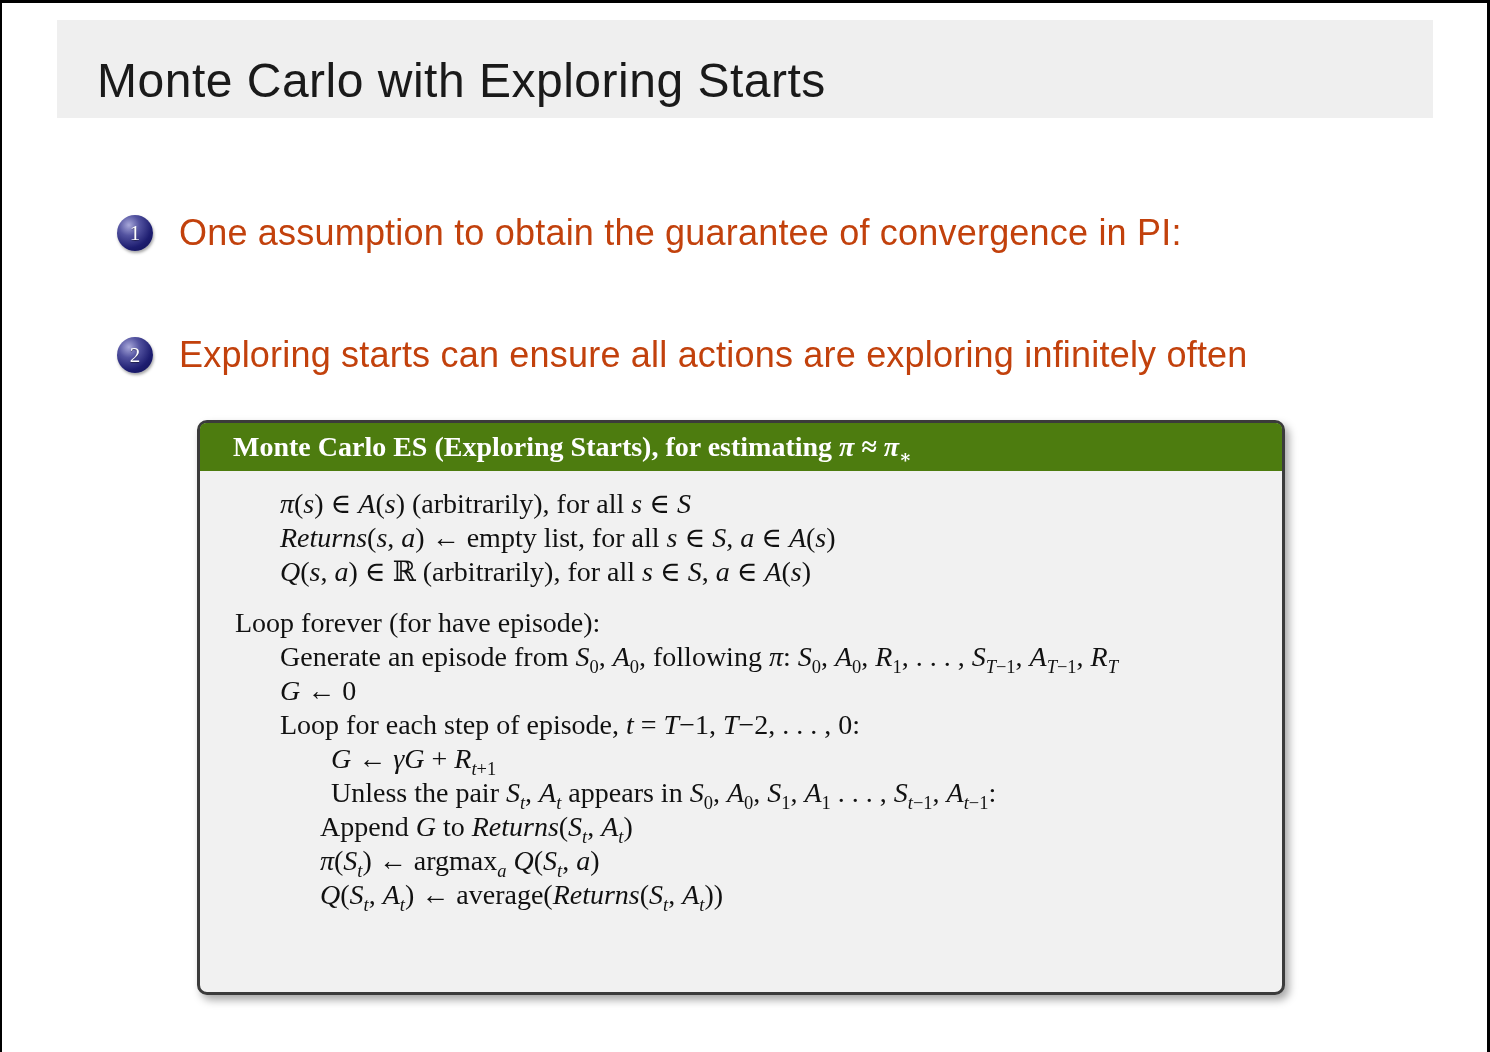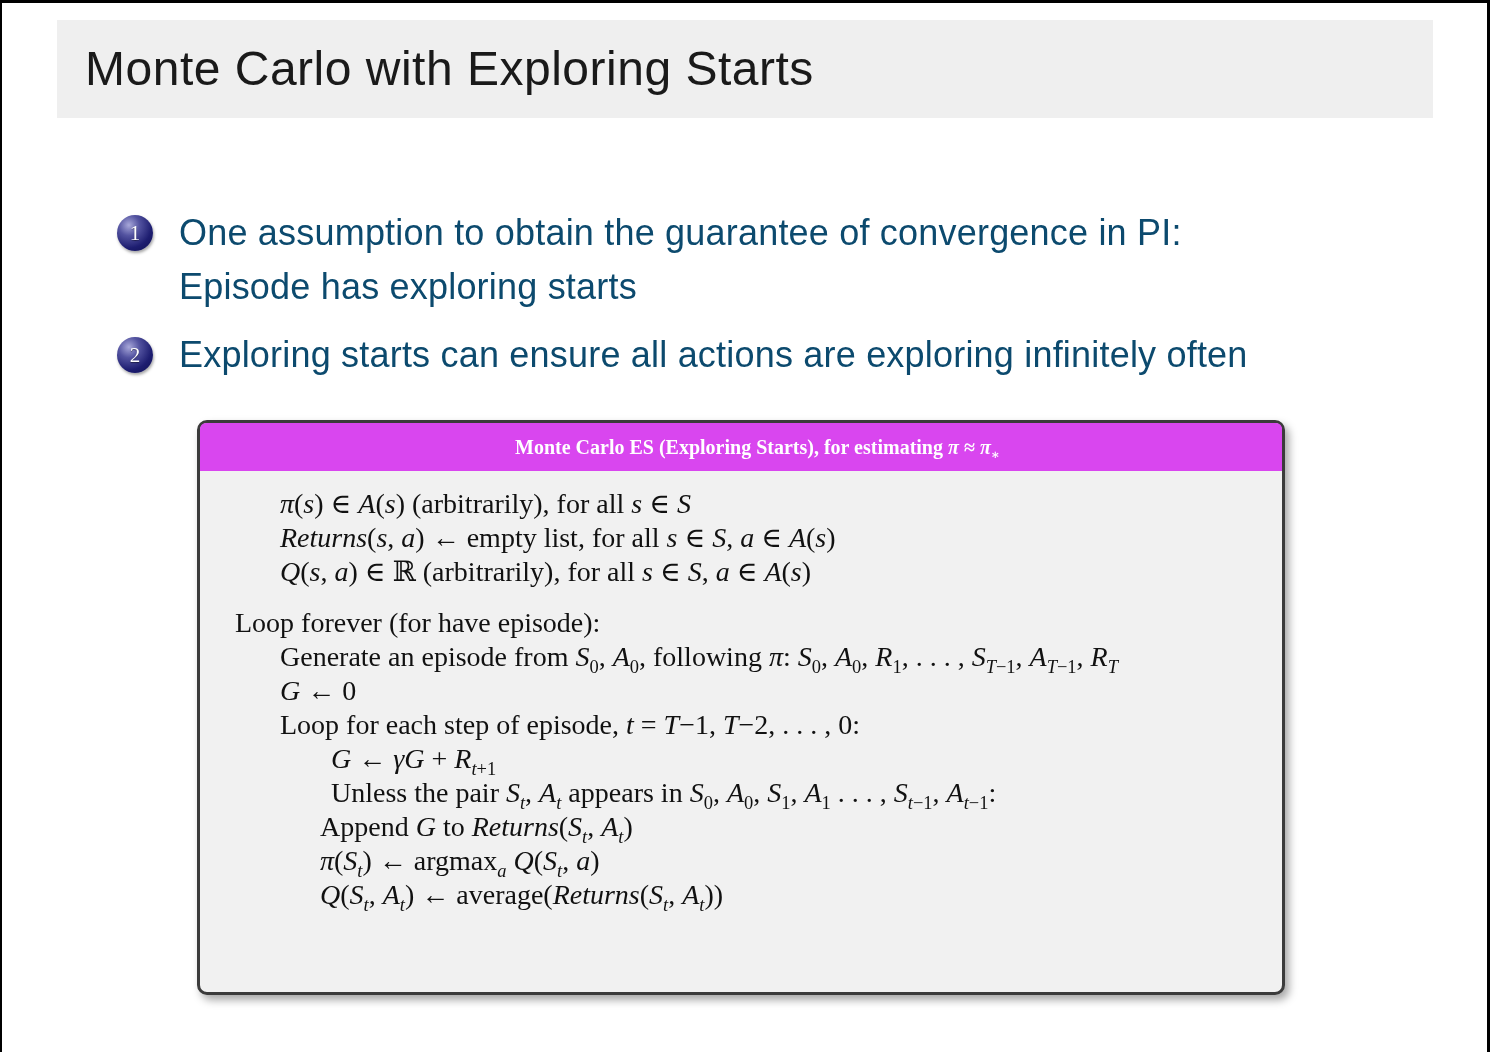--- a/index.html
+++ b/index.html
@@ -19,21 +19,21 @@
     pointer-events: none;
   }
   
   .title-bar {
     position: absolute;
     left: 57px; top: 20px;
     width: 1376px; height: 98px;
     background: #efefef;
   }
   .title-bar .slide-title {
-    margin: 0;
+    margin: 12px;
     padding-left: 28px;
     font-size: 48px;
     font-weight: normal;
     line-height: 98px;
     color: #1a1a1a;
     letter-spacing: 0.5px;
     white-space: nowrap;
   }
   
   .bullet {
@@ -54,47 +54,46 @@
     color: #ffffff;
     font-size: 21px;
     font-family: "Liberation Serif", serif;
     display: flex; align-items: center; justify-content: center;
     box-shadow: 1px 2px 3px rgba(0,0,0,0.35);
     text-shadow: 0 1px 1px rgba(0,0,0,0.45);
   }
   .bullet-text {
     font-size: 36px;
     line-height: 54px;
-    color: #0c4a6e;
+    color: #c2410c;
     letter-spacing: 0.2px;
     white-space: nowrap;
   }
   
   .alg-box {
     position: absolute;
     left: 197px; top: 420px;
     width: 1082px; height: 569px;
     box-sizing: content-box;
     border: 3px solid #3b3b3b;
     border-radius: 10px;
     background: #f1f1f1;
     box-shadow: 4px 5px 9px rgba(0,0,0,0.35);
   }
   .alg-header {
     height: 48px;
-    background: #d946ef;
+    background: #4d7c0f;
     border-radius: 6px 6px 0 0;
     color: #ffffff;
     font-family: "Liberation Serif", "DejaVu Serif", serif;
     font-weight: bold;
-    font-size: 20px;
+    font-size: 28px;
     line-height: 48px;
     padding-left: 33px;
     white-space: nowrap;
-    text-align: center;
   }
   .alg-body {
     padding: 16px 10px 0 35px;
     font-family: "Liberation Serif", "DejaVu Serif", serif;
     font-size: 28px;
     line-height: 34px;
     color: #111111;
   }
   .alg-line { white-space: nowrap; }
   .alg-line.ind-1 { margin-left: 45px; }
@@ -110,21 +109,20 @@
 <div class="page-frame"></div>
 
 <header class="title-bar">
   <h1 class="slide-title">Monte Carlo with Exploring Starts</h1>
 </header>
 
 <div class="bullet b1">
   <span class="ball">1</span>
   <div class="bullet-text">
     <div>One assumption to obtain the guarantee of convergence in PI:</div>
-    <div>Episode has exploring starts</div>
   </div>
 </div>
 
 <div class="bullet b2">
   <span class="ball">2</span>
   <div class="bullet-text">
     <div>Exploring starts can ensure all actions are exploring infinitely often</div>
   </div>
 </div>
 

